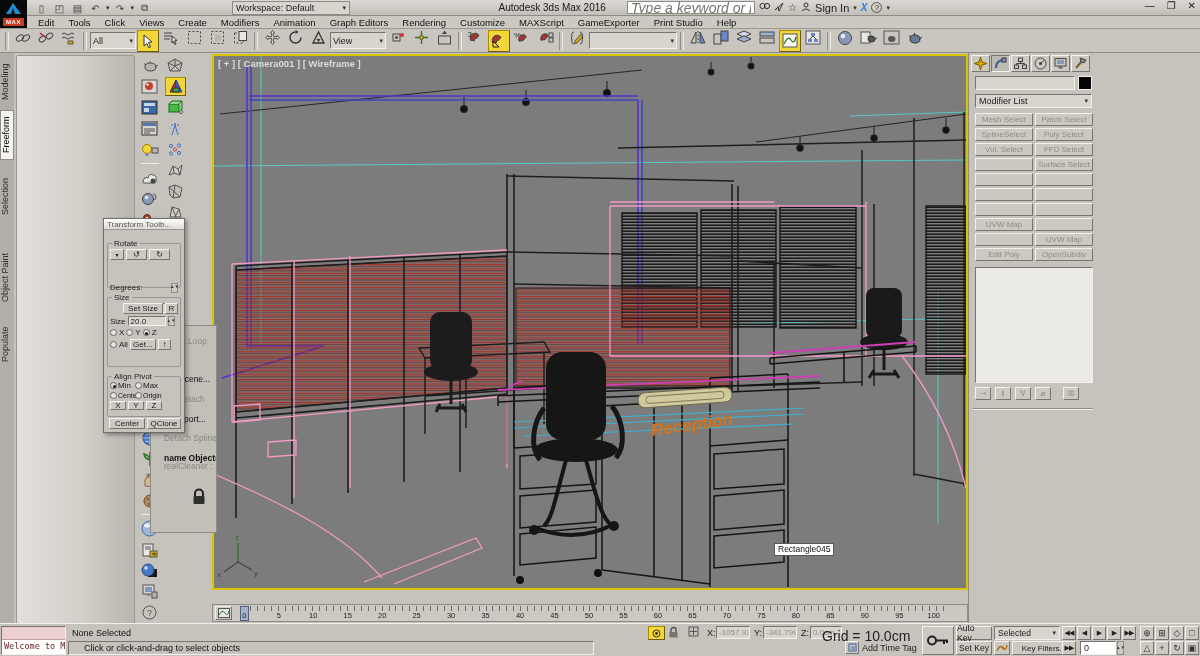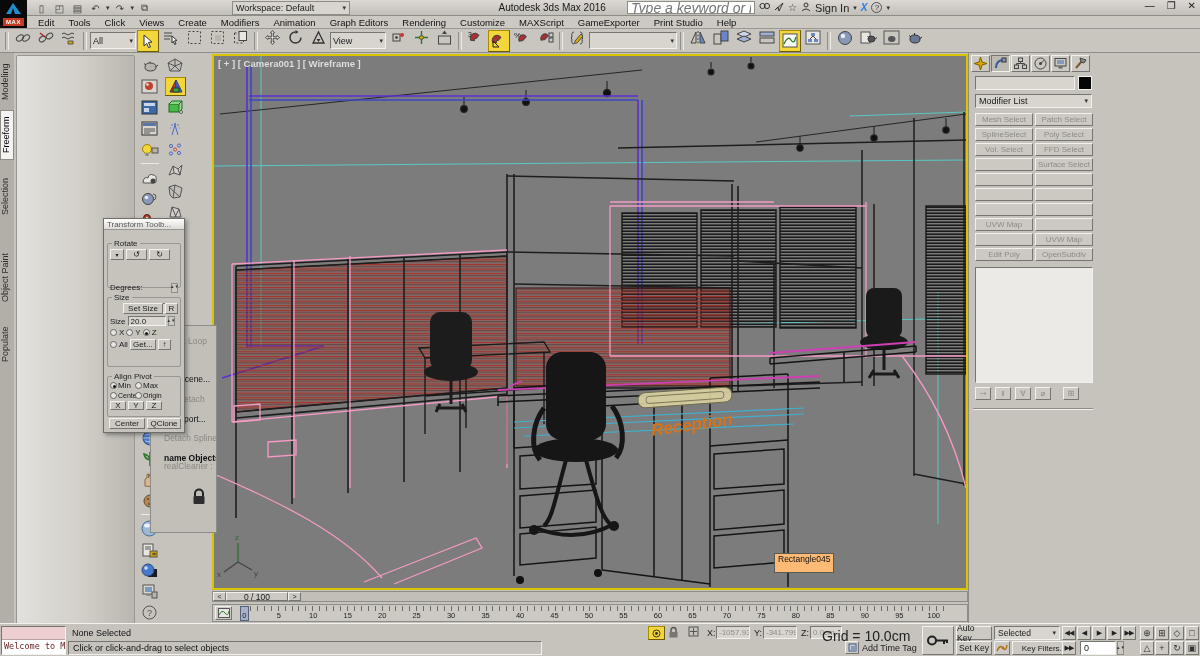--- a/index.html
+++ b/index.html
@@ -67,21 +67,21 @@
   .sbtn { height:11px; font-size:8px; padding:0 3px; }
   .sfield { height:10px; font-size:8px; padding:0 2px; display:flex; align-items:center; }
   .spin { width:7px; height:10px; display:flex; flex-direction:column; align-items:center; justify-content:center; font-size:4.5px; color:#333; background:#ccc9c3; border:1px solid #8e8c86; line-height:1; }
   .radio { width:7px; height:7px; border-radius:50%; border:1px solid #666; background:#e8e6e2; display:inline-block; position:relative; flex:none; }
   .radio.sel::after { content:""; position:absolute; left:1.5px; top:1.5px; width:3px; height:3px; border-radius:50%; background:#111; }
   .rlbl { font-size:8px; }
 
   
   #viewport { position:absolute; left:212px; top:54px; width:756px; height:536px; border:2px solid #d9c400; background:#7c7c7c; z-index:1; }
   #vp-label { position:absolute; left:4px; top:2px; font-size:9.5px; font-weight:bold; color:#dddddd; z-index:2; }
-  #vp-tooltip { position:absolute; left:560px; top:497px; background:#fdba74; border:1px solid #5a5a50; font-size:8.5px; padding:0px 3px 8px; color:#111; z-index:2; }
+  #vp-tooltip { position:absolute; left:560px; top:487px; background:#ffffff; border:1px solid #5a5a50; font-size:8.5px; padding:0px 3px 1px; color:#111; z-index:2; }
 
   
   #timeslider { position:absolute; left:212px; top:591px; width:756px; height:11px; background:#c2bfb9; border:1px solid #8e8c86; display:flex; align-items:stretch; }
   #ts-handle { display:flex; }
   .ts-arrow { width:13px; font-size:7px; display:flex; align-items:center; justify-content:center; }
   #ts-val { width:62px; font-size:8.5px; display:flex; align-items:center; justify-content:center; }
   #trackbar { position:absolute; left:212px; top:604px; width:756px; height:18px; background:#ccc9c3; border:1px solid #8e8c86; }
   #tb-curvebtn { position:absolute; left:2px; top:1px; width:17px; height:14px; }
   #tb-ruler { position:absolute; left:21px; top:0; right:1px; bottom:0; background:#ccc9c3; }
   #tb-ruler .minor { position:absolute; left:1.2%; right:2.5%; top:1px; height:5px;
@@ -103,21 +103,21 @@
   #cp-stackbtns { position:absolute; left:6px; top:334px; width:118px; display:flex; gap:4px; align-items:center; }
   .stk { width:16px; height:13px; font-size:8px; color:#8d8b85; }
   #cp-splitline { position:absolute; left:4px; top:355px; width:120px; border-top:1px solid #8e8c86; border-bottom:1px solid #f2f1ee; }
 
   
   #statusbar { position:absolute; left:0; top:623px; width:1200px; height:33px; background:#c6c3bd; border-top:1px solid #f2f1ee; }
   #listener { position:absolute; left:1px; top:2px; width:65px; height:29px; border:1px solid; border-color:#77756f #f2f1ee #f2f1ee #77756f; }
   #listen-pink { height:13px; background:#edcfcf; border-bottom:1px solid #b9a3a3; }
   #listen-white { height:14px; background:#ffffff; font-family:"DejaVu Sans Mono",monospace; font-size:8.5px; color:#6c2424; padding:1px 2px; white-space:nowrap; overflow:hidden; }
   #status-line { position:absolute; left:72px; top:4px; font-size:9px; color:#111; }
-  #prompt-box { position:absolute; left:68px; top:17px; width:474px; height:14px; border:1px solid; border-color:#77756f #f2f1ee #f2f1ee #77756f; font-size:9px; padding:1px 4px; color:#111; }
+  #prompt-box { position:absolute; left:68px; top:17px; width:526px; height:14px; border:1px solid; border-color:#77756f #f2f1ee #f2f1ee #77756f; font-size:9px; padding:1px 15px; color:#111; }
   .sb-ico { position:absolute; width:17px; height:14px; top:2px; }
   .coord-lbl { position:absolute; top:4px; font-size:9px; color:#222; }
   .coord-field { position:absolute; top:2px; height:13px; width:34px; font-size:8px; color:#8d8b85; padding:0 2px; display:flex; align-items:center; overflow:hidden; white-space:nowrap; }
   #grid-label { position:absolute; left:822px; top:4px; font-size:14px; color:#222; }
   #timetag { position:absolute; left:862px; top:19px; font-size:9px; color:#222; }
   #timetag-ico { position:absolute; left:845px; top:17px; width:14px; height:13px; }
   #keybtn { position:absolute; left:922px; top:2px; width:32px; height:29px; }
   .akbtn { position:absolute; left:956px; width:36px; height:14px; font-size:8.5px; }
   #selset { position:absolute; left:994px; top:2px; width:66px; height:14px; font-size:8.5px; }
   #curvebtn2 { position:absolute; left:994px; top:17px; width:16px; height:14px; font-size:9px; color:#b06c10; }
@@ -903,27 +903,20 @@
         <line x1="24" y1="506" x2="38" y2="514" stroke="#444"></line>
         <text x="21" y="484" font-size="8" fill="#2f6f2f">z</text>
         <text x="3" y="521" font-size="8" fill="#444">x</text>
         <text x="40" y="520" font-size="8" fill="#444">y</text>
       </g>
     </svg>
 
     <div id="vp-tooltip">Rectangle045</div>
   </div>
 
-  <div id="timeslider">
-    <div id="ts-handle">
-      <span class="ts-arrow btn3d">&lt;</span>
-      <span id="ts-val" class="btn3d">0 / 100</span>
-      <span class="ts-arrow btn3d">&gt;</span>
-    </div>
-  </div>
 
   <div id="trackbar">
     <div id="tb-curvebtn" class="btn3d">
       <svg width="12" height="10">
           <rect x="0.5" y="0.5" width="11" height="9" fill="#e8e6e0" stroke="#555"></rect>
           <path d="M1,7 Q4,1 7,5 T11,3" fill="none" stroke="#2a7a2a"></path>
         </svg>
     </div>
     <div id="tb-ruler">
       <div class="minor"></div>

